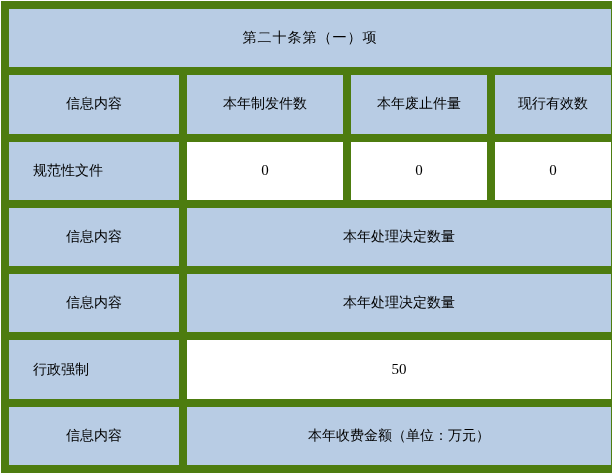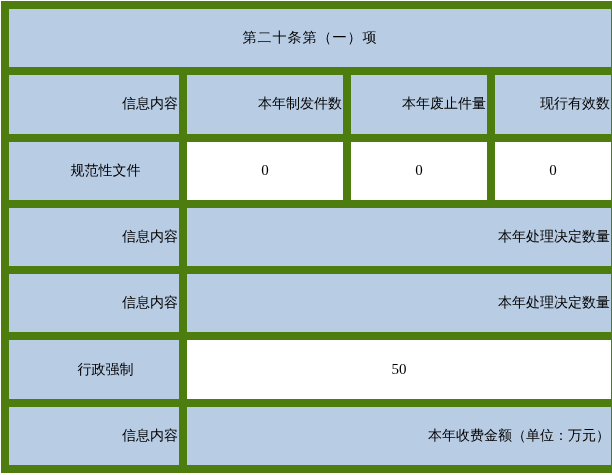--- a/index.html
+++ b/index.html
@@ -26,25 +26,25 @@
     overflow: hidden;
     white-space: nowrap;
   }
   td.sec {
     background: #b8cce4;
     text-align: center;
     letter-spacing: 1px;
   }
   td.hdr {
     background: #b8cce4;
-    text-align: right;
+    text-align: center;
   }
   td.lbl {
     background: #b8cce4;
-    text-align: center;
+    text-align: left;
     padding-left: 24px;
   }
   td.val {
     background: #ffffff;
     text-align: center;
     font-size: 15px;
   }
   tr { height: 36px; }
 </style>
 </head>

